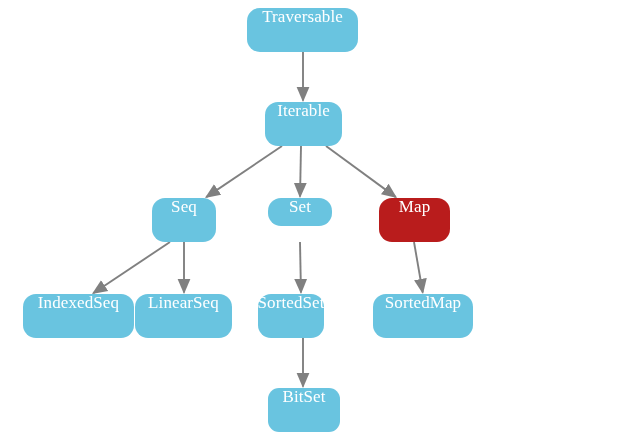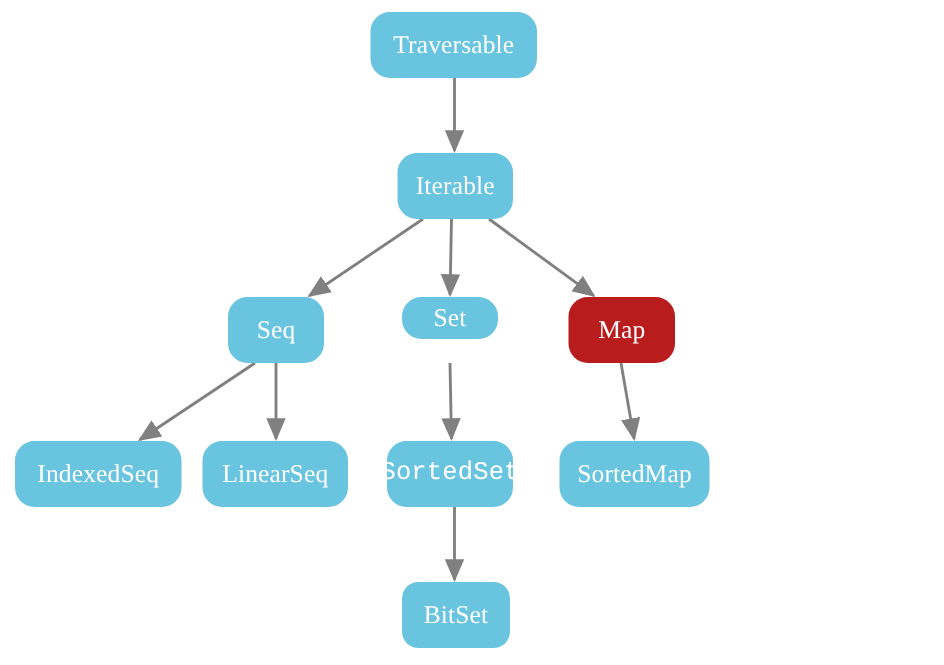--- a/index.html
+++ b/index.html
@@ -28,21 +28,21 @@
     height: 443px;
     pointer-events: none;
   }
   .node {
     position: absolute;
     box-sizing: border-box;
     background: #69c4e0;
     border-radius: 13px;
     color: #ffffff;
     display: flex;
-    align-items: center;
+    align-items: flex-start;
     justify-content: center;
     font-family: "Liberation Serif", "DejaVu Serif", serif;
     font-size: 17px;
     line-height: 1;
     font-weight: 400;
     letter-spacing: 0.1px;
     text-align: center;
     user-select: none;
     white-space: nowrap;
   }
@@ -84,27 +84,27 @@
       </div>
       <div class="node" style="left: 152px; top: 198px; width: 64px; height: 44px; background: rgb(105, 196, 224); color: rgb(255, 255, 255);">
         <span class="node-label">Seq</span>
       </div>
       <div class="node" style="left: 268px; top: 198px; width: 64px; height: 28px; background: rgb(105, 196, 224); color: rgb(255, 255, 255);">
         <span class="node-label">Set</span>
       </div>
       <div class="node" style="left: 379px; top: 198px; width: 71px; height: 44px; background: #b91c1c; color: rgb(255, 255, 255);">
         <span class="node-label">Map</span>
       </div>
-      <div class="node" style="left: 10px; top: 294px; width: 111px; height: 44px; background: rgb(105, 196, 224); color: rgb(255, 255, 255);">
+      <div class="node" style="left: 23px; top: 294px; width: 111px; height: 44px; background: rgb(105, 196, 224); color: rgb(255, 255, 255);">
         <span class="node-label">IndexedSeq</span>
       </div>
       <div class="node" style="left: 135px; top: 294px; width: 97px; height: 44px; background: rgb(105, 196, 224); color: rgb(255, 255, 255);">
         <span class="node-label">LinearSeq</span>
       </div>
-      <div class="node" style="left: 258px; top: 294px; width: 84px; height: 44px; background: rgb(105, 196, 224); color: rgb(255, 255, 255); font-family: Liberation Mono, monospace;">
+      <div class="node" style="left: 258px; top: 294px; width: 66px; height: 44px; background: rgb(105, 196, 224); color: rgb(255, 255, 255);">
         <span class="node-label">SortedSet</span>
       </div>
       <div class="node" style="left: 373px; top: 294px; width: 100px; height: 44px; background: rgb(105, 196, 224); color: rgb(255, 255, 255);">
         <span class="node-label">SortedMap</span>
       </div>
       <div class="node" style="left: 268px; top: 388px; width: 72px; height: 44px; background: rgb(105, 196, 224); color: rgb(255, 255, 255); border-radius: 11px;">
         <span class="node-label">BitSet</span>
       </div>
     </div>
 

